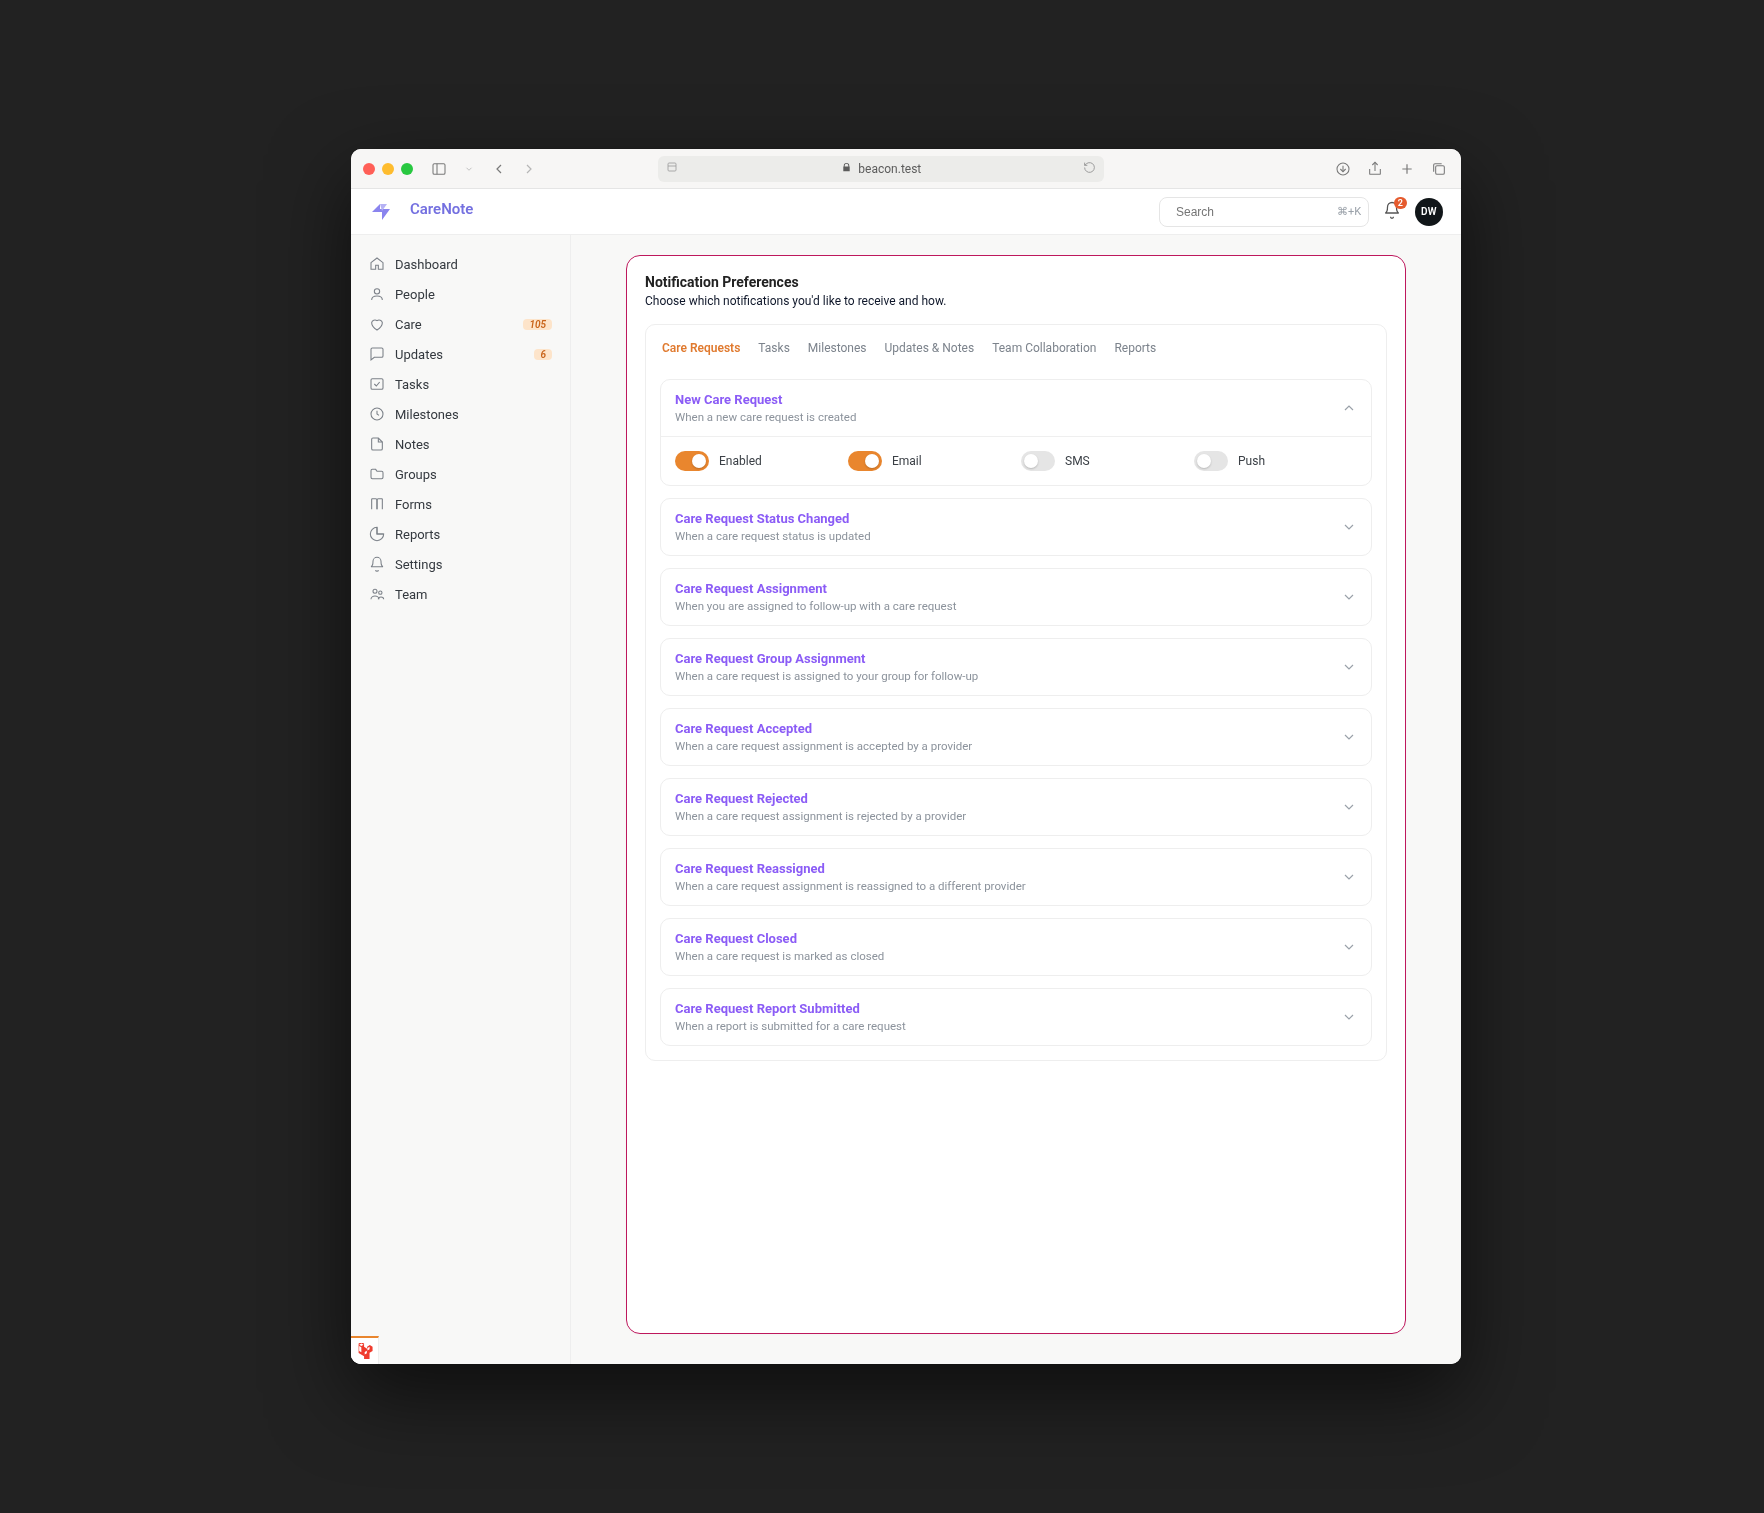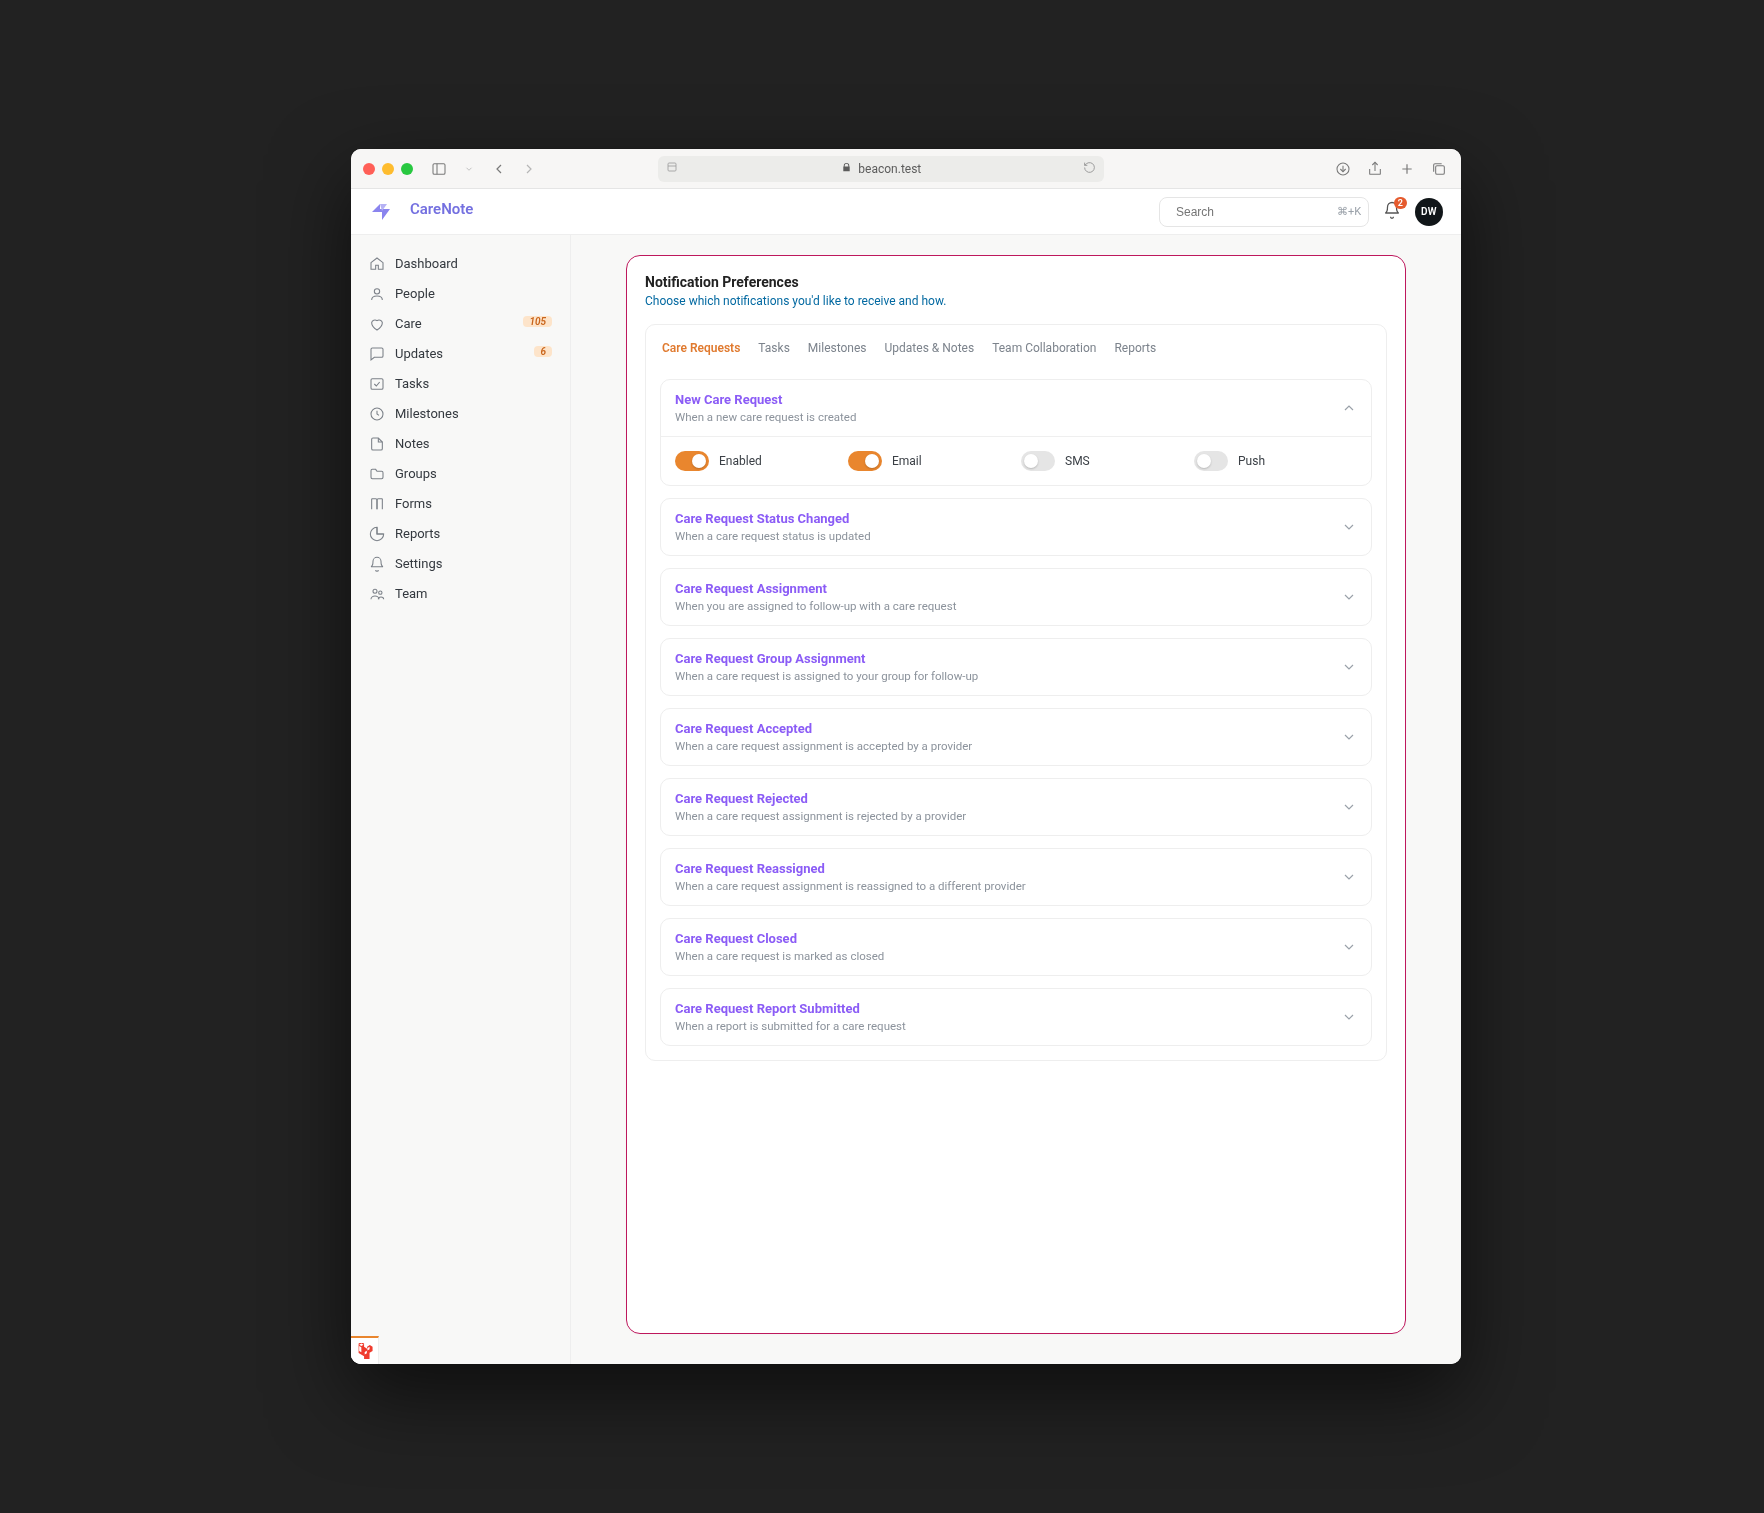--- a/index.html
+++ b/index.html
@@ -100,41 +100,41 @@
     justify-content:center; font-size:10px; font-weight:600; letter-spacing:.3px;
   }
 
   
   .app-body { flex:1; display:flex; overflow:hidden; background:#f8f8f7; }
   .sidebar {
     width: 220px; border-right: 1px solid #eee; background:#f8f8f7;
     padding: 14px 10px; overflow-y:auto;
   }
   .nav-item {
-    display:flex; align-items:flex-start; gap:10px;
+    display:flex; align-items:center; gap:10px;
     padding: 7px 8px; border-radius: 6px;
     color:#34393f; font-size: 13px; cursor:pointer;
   }
   .nav-item svg { width:16px; height:16px; color:#7b8088; flex-shrink:0; }
   .nav-item .count {
     margin-left:auto; font-size:10px; font-weight:600;
     background:#fde4ca; color:#c9641a;
     padding: 0 6px; border-radius: 4px; font-style: italic;
   }
 
   .content { flex:1; overflow-y:auto; padding: 20px 50px 30px; display:flex; justify-content:center; }
   .panel {
     width: 100%; max-width: 780px;
     background:#fff; border-radius: 14px;
     border: 1px solid #be185d;
     padding: 18px;
     box-shadow: 0 1px 2px rgba(0,0,0,.02);
   }
   .panel-title { font-size: 14px; font-weight:700; color:#222; }
-  .panel-sub { font-size: 12px; color:#0369a1; margin-top:4px; }
+  .panel-sub { font-size: 12px; color:#0f172a; margin-top:4px; }
 
   .inner-card {
     margin-top: 16px;
     border: 1px solid #eee;
     border-radius: 10px;
     padding: 12px 14px 14px;
   }
   .tab-row { display:flex; gap:18px; padding: 0 2px 8px; border-bottom:0; }
   .tab {
     font-size: 12px; color:#7c838c; cursor:pointer;

